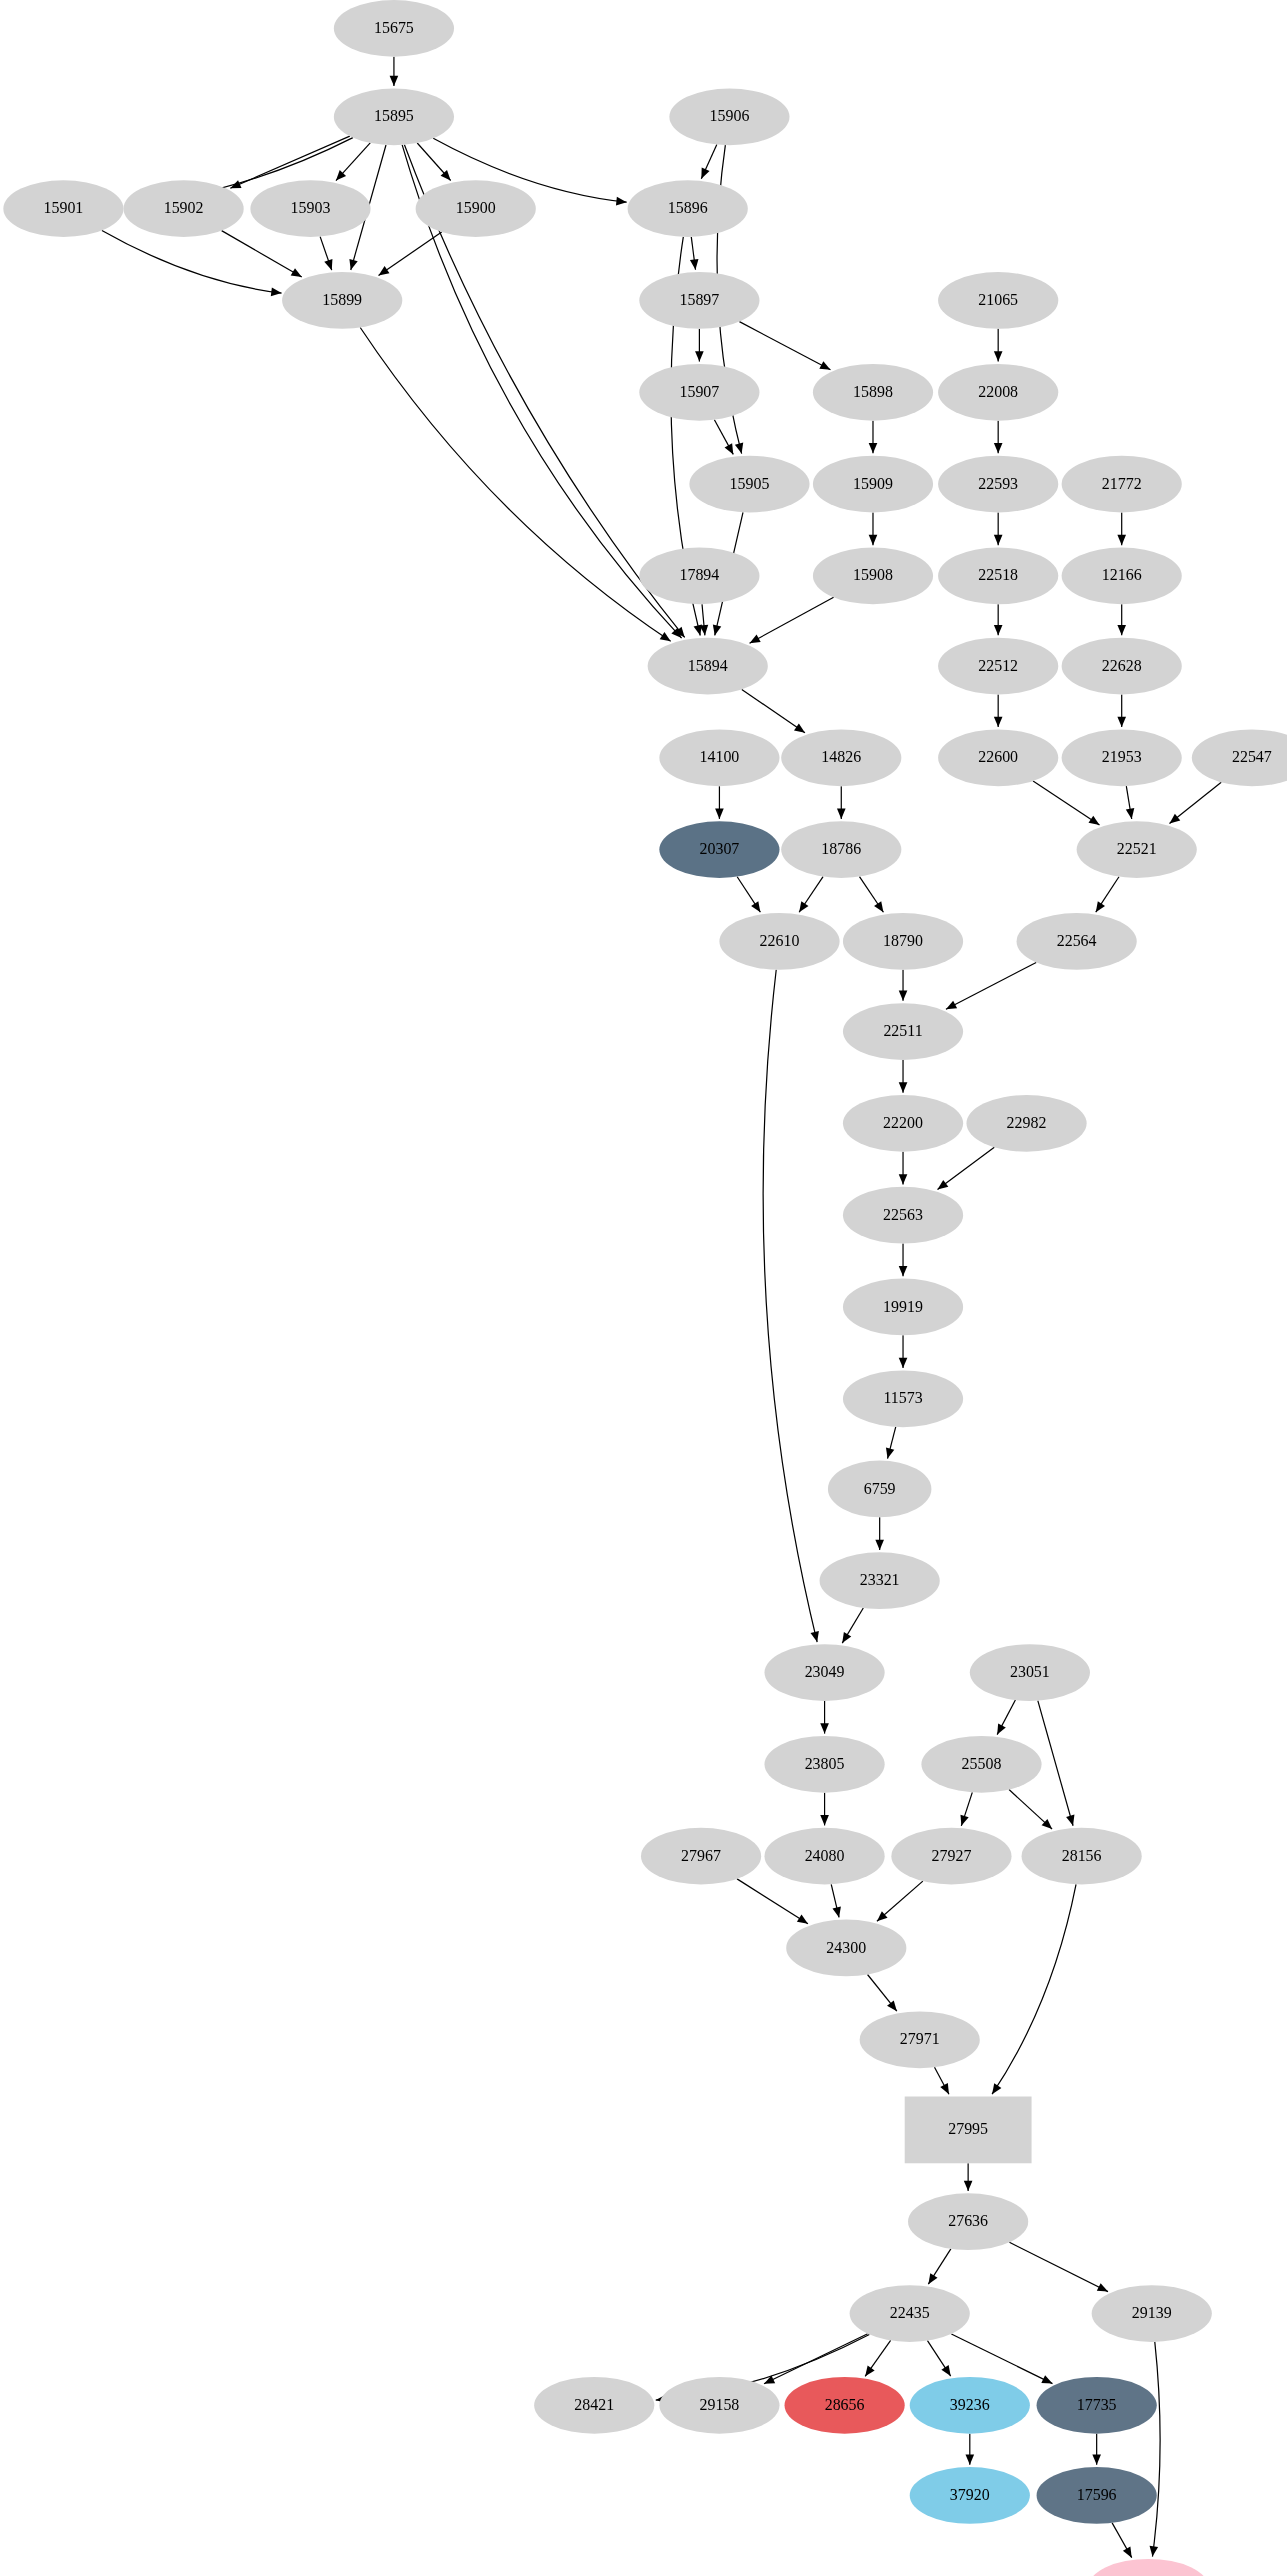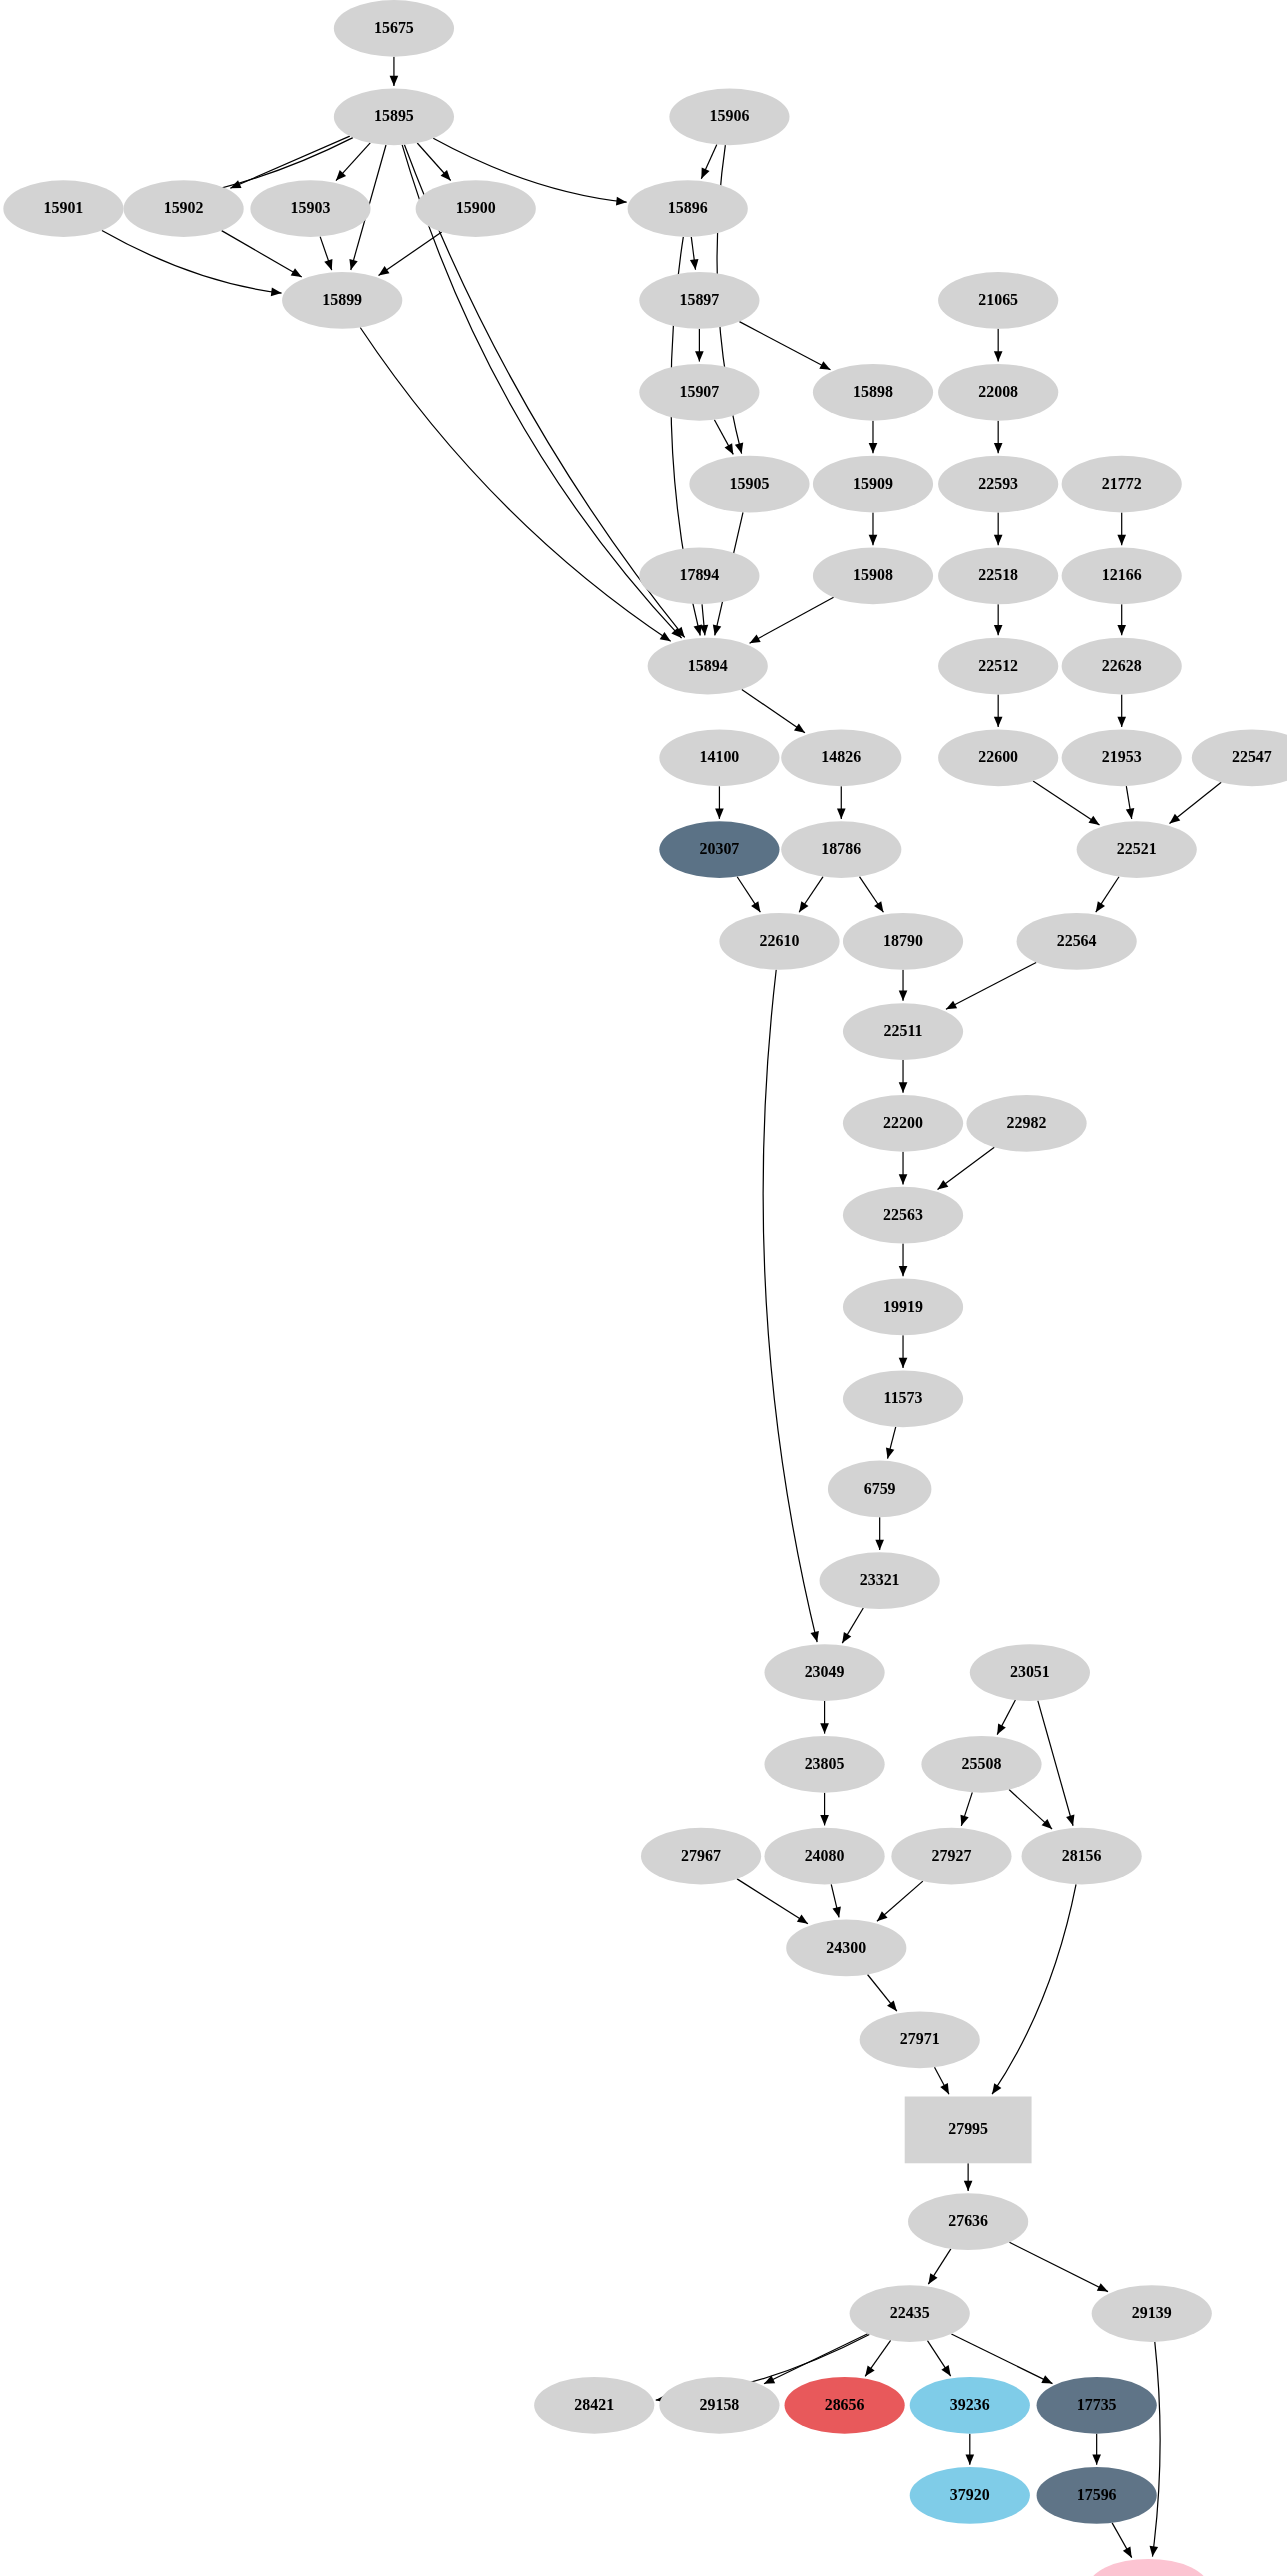--- a/index.html
+++ b/index.html
@@ -6,21 +6,20 @@
     margin: 0;
     padding: 0;
     background: #ffffff;
   }
   #graph-root {
     position: relative;
     width: 1288px;
     height: 2576px;
     background: #ffffff;
     font-family: "Liberation Serif", "DejaVu Serif", serif;
-    font-weight: bold;
   }
   svg#graph-canvas {
     position: absolute;
     top: 0; left: 0;
     width: 1288px;
     height: 2576px;
     display: block;
   }
   .node-shape {
     stroke: none;

